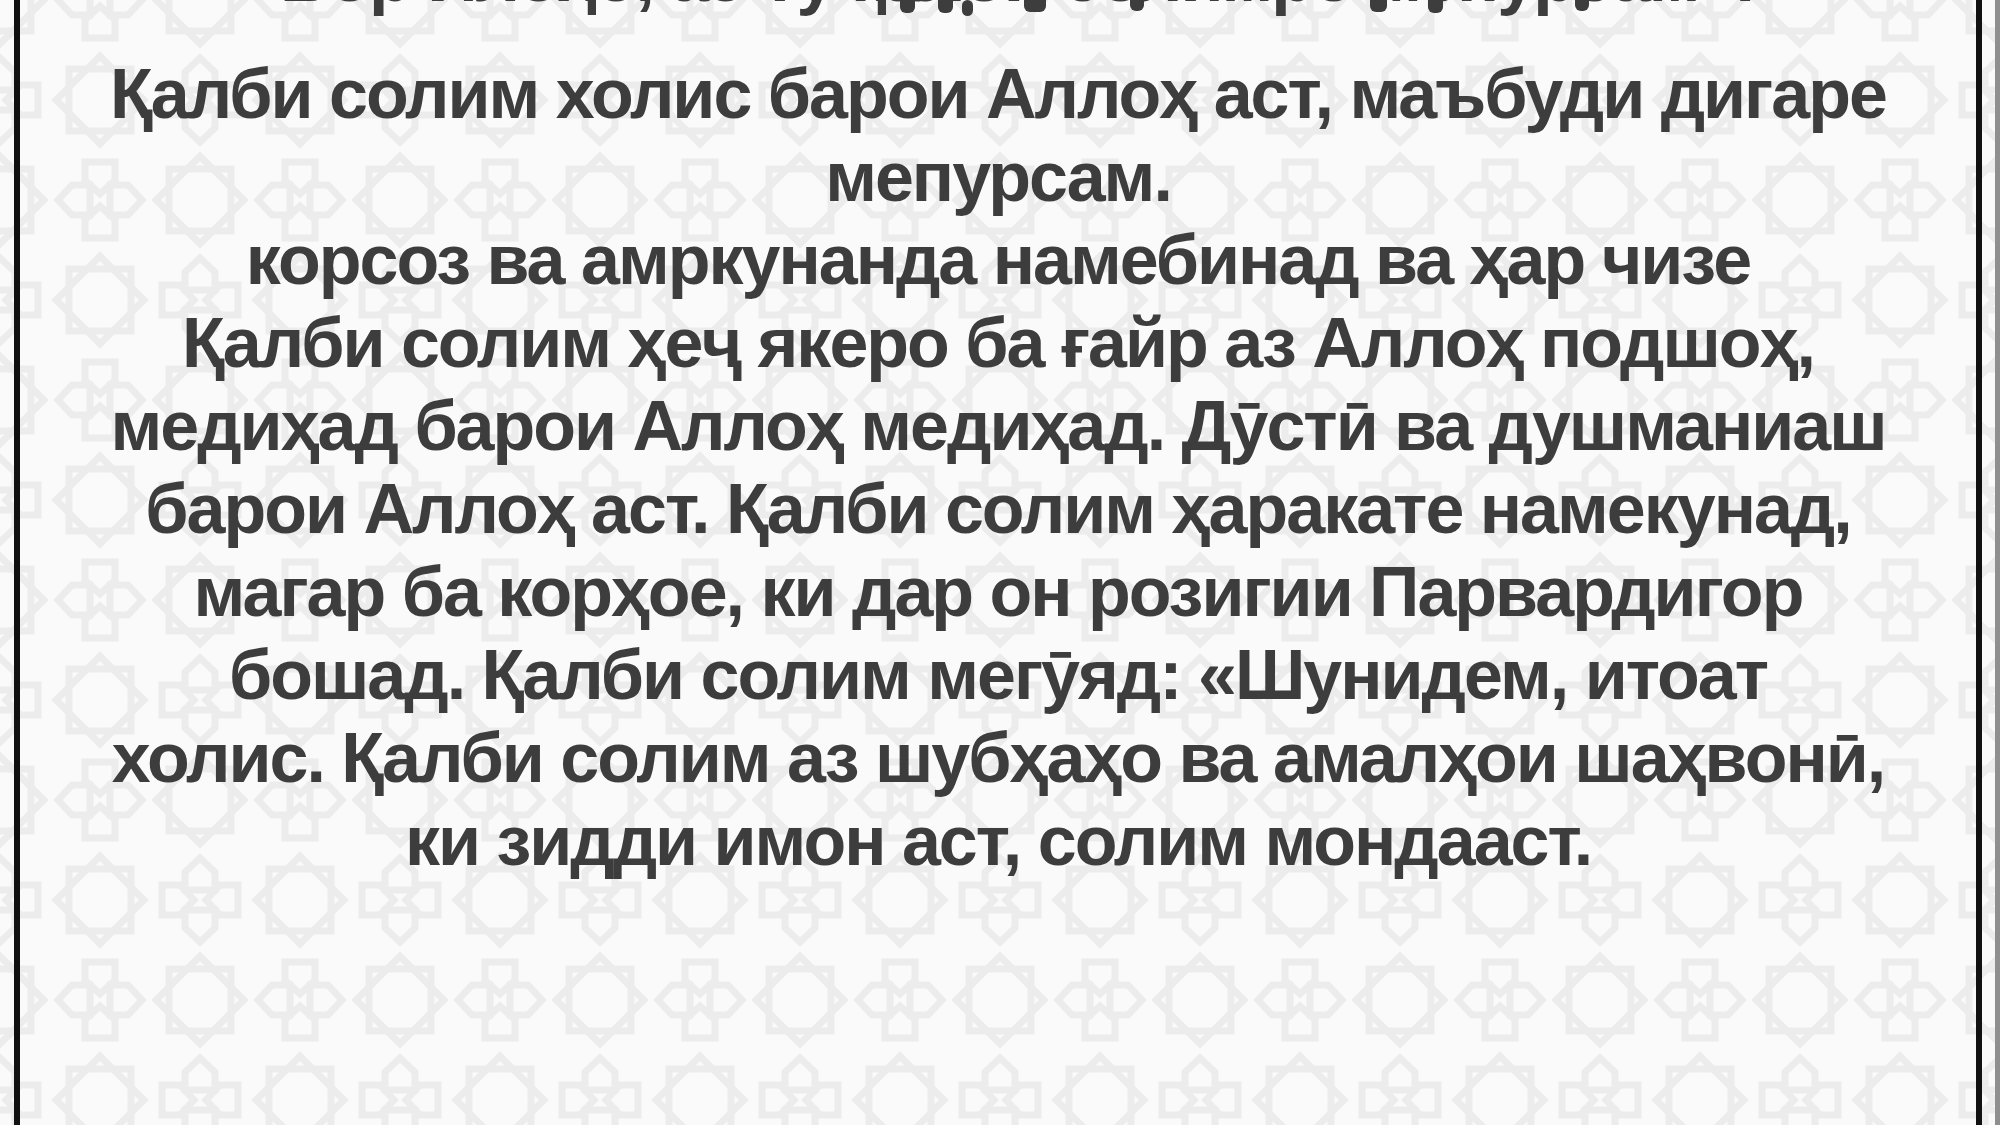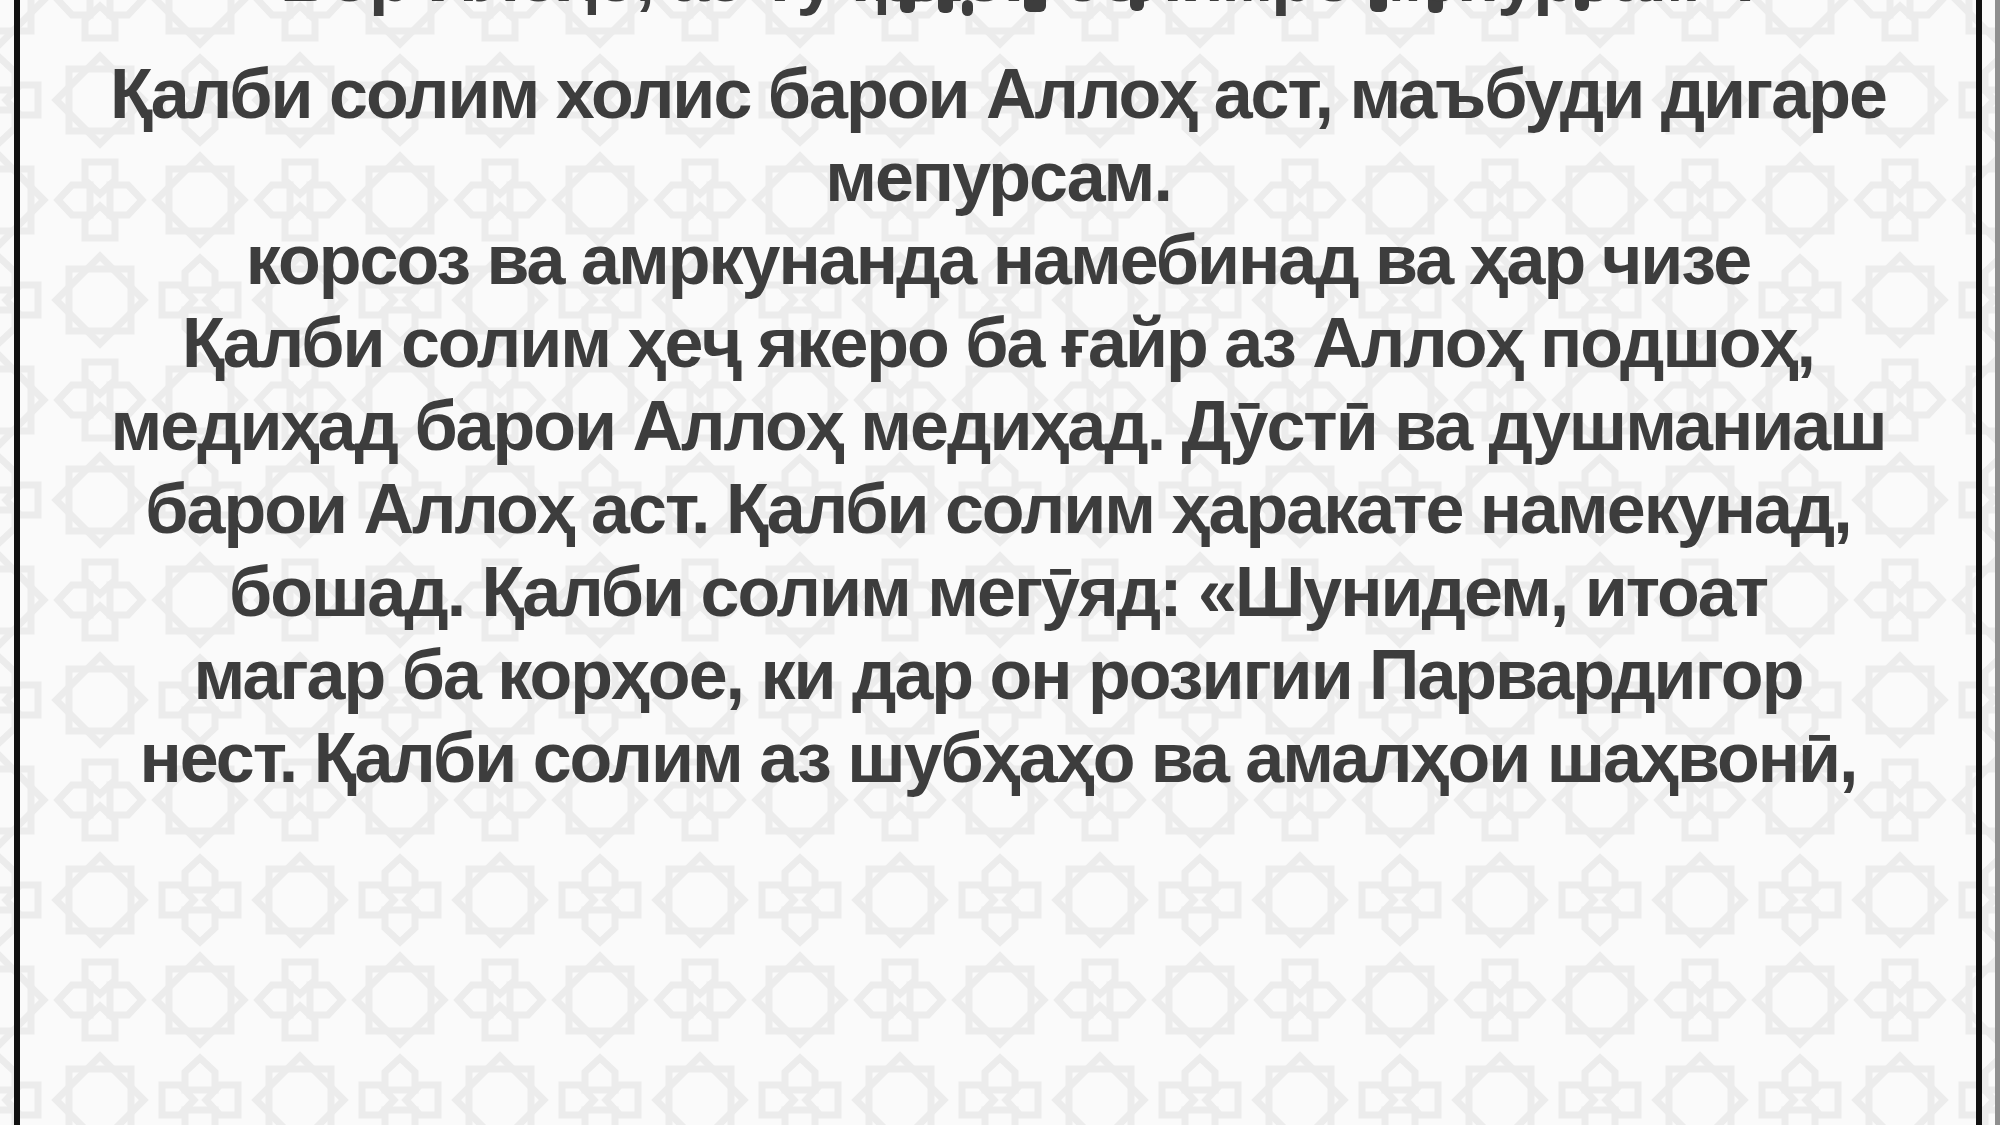--- a/index.html
+++ b/index.html
@@ -92,20 +92,21 @@
         <div class="para">
           <div class="line">«Бор Илоҳо, аз Ту қалби солимро мепурсам».</div>
         </div>
         <div class="para">
           <div class="line">Қалби солим холис барои Аллоҳ аст, маъбуди дигаре</div>
           <div class="line">мепурсам.</div>
           <div class="line">корсоз ва амркунанда намебинад ва ҳар чизе</div>
           <div class="line">Қалби солим ҳеҷ якеро ба ғайр аз Аллоҳ подшоҳ,</div>
           <div class="line">медиҳад барои Аллоҳ медиҳад. Дӯстӣ ва душманиаш</div>
           <div class="line">барои Аллоҳ аст. Қалби солим ҳаракате намекунад,</div>
+          <div class="line">магар ба корҳое, ки дар он розигии Парвардигор</div>
           <div class="line">бошад. Қалби солим мегӯяд: «Шунидем, итоат</div>
-          <div class="line">магар ба корҳое, ки дар он розигии Парвардигор</div>
-          <div class="line">нест. Қалби солим аз шубҳаҳо ва амалҳои шаҳвонӣ,</div>
+          <div class="line">холис. Қалби солим аз шубҳаҳо ва амалҳои шаҳвонӣ,</div>
+          <div class="line">ки зидди имон аст, солим мондааст.</div>
         </div>
       </div>
   </div>
 
 </div>
 
 </body></html>

